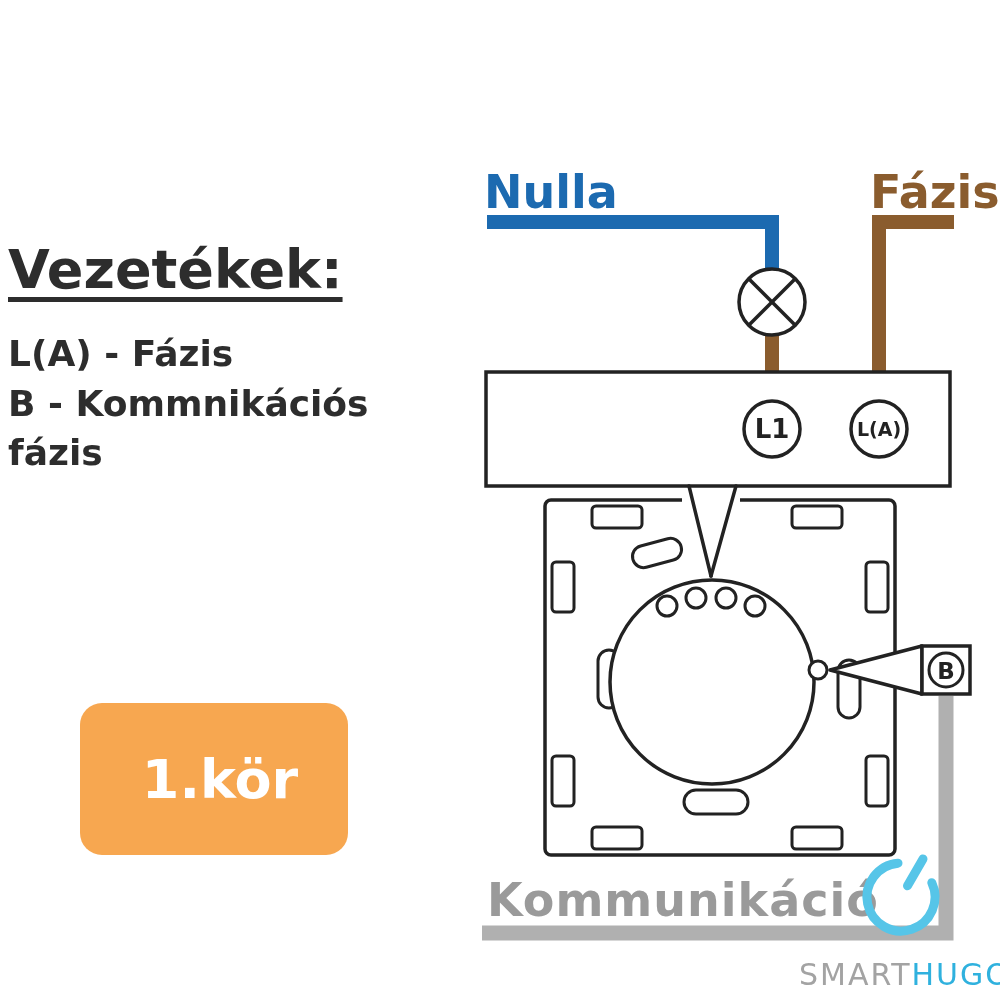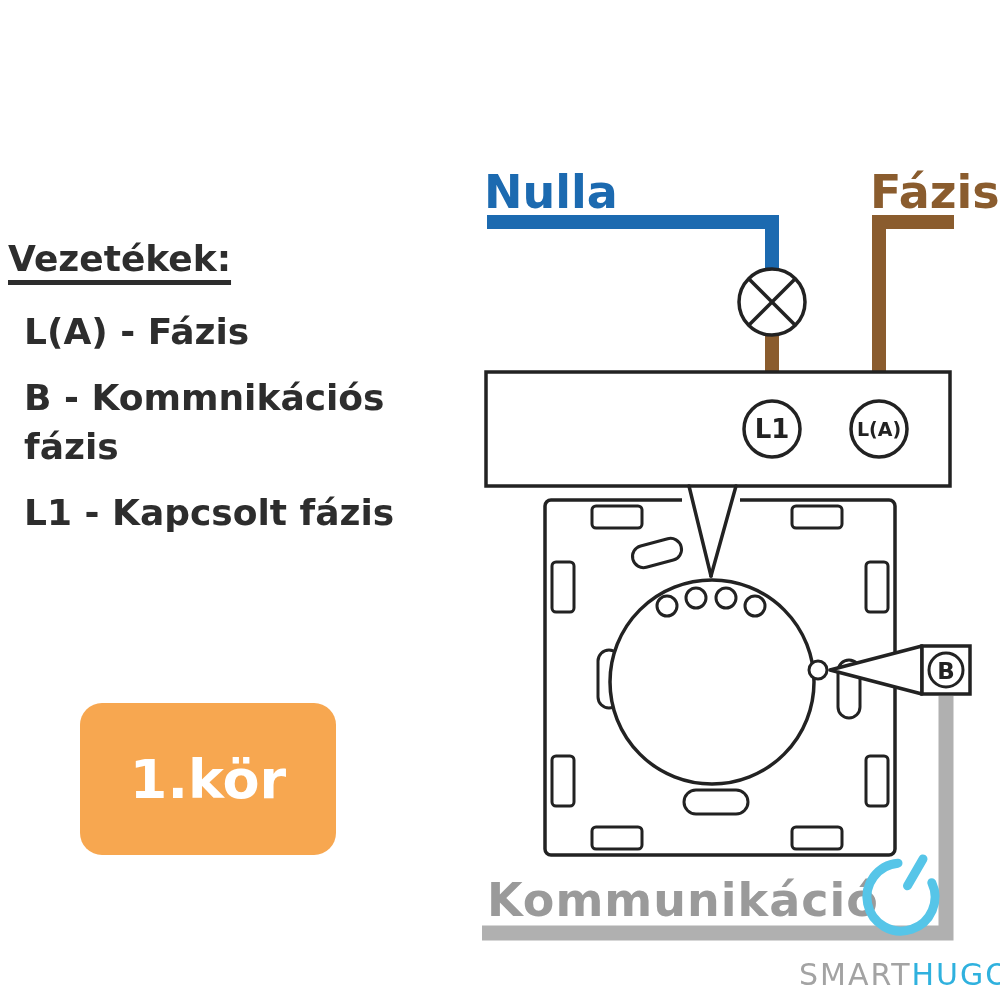--- a/index.html
+++ b/index.html
@@ -2,46 +2,45 @@
 <html><head>
 <meta charset="utf-8">
 <style>
   html,body{margin:0;padding:0;background:#fff;}
   .canvas{
     position:relative;width:1000px;height:1000px;background:#ffffff;overflow:hidden;
     font-family:"DejaVu Sans","Liberation Sans",sans-serif;
   }
   .legend{position:absolute;left:8px;top:238px;width:445px;color:#2d2d2d;}
   .legend h2{
-    margin:0 0 28px 0;font-size:36px;font-weight:700;
+    margin:0 0 28px 0;font-size:54px;font-weight:700;
     text-decoration:underline;text-decoration-thickness:5px;text-underline-offset:9px;
   }
-  .legend p{margin:16px;font-size:36px;font-weight:700;line-height:1.38;}
+  .legend p{margin:0;font-size:36px;font-weight:700;line-height:1.38;}
   .badge{
     position:absolute;left:80px;top:703px;width:256px;height:152px;
     background:#f7a750;border-radius:22px;color:#ffffff;
-    font-size:54px;font-weight:700;display:flex;align-items:center;justify-content:center;
+    font-size:54px;font-weight:700;display:flex;align-items:center;justify-content:center;padding-left:12px;
   }
   svg.diagram{position:absolute;left:0;top:0;}
   svg text{font-family:"DejaVu Sans","Liberation Sans",sans-serif;}
   .wire-label{font-size:46px;font-weight:700;}
   .komm-label{font-size:46px;font-weight:700;letter-spacing:1px;}
   .term-label{font-weight:700;fill:#222222;}
   .logo-text{font-size:30px;letter-spacing:2px;font-weight:400;}
 </style>
 </head>
 <body>
 
 <div class="canvas">
 
   <div class="legend">
     <h2>Vezetékek:</h2>
     <p>L(A) - Fázis</p>
     <p>B - Kommnikációs fázis</p>
-    <p>L1 - Kapcsolt fázis</p>
   </div>
 
   <div class="badge">1.kör</div>
 
   <svg class="diagram" width="1000" height="1000" viewBox="0 0 1000 1000">
 
     <polyline points="482,933 946,933 946,696" fill="none" stroke="#b0b0b0" stroke-width="15"></polyline>
 
     <polyline points="487,222 772,222 772,271" fill="none" stroke="#1c6ab0" stroke-width="14"></polyline>
 

